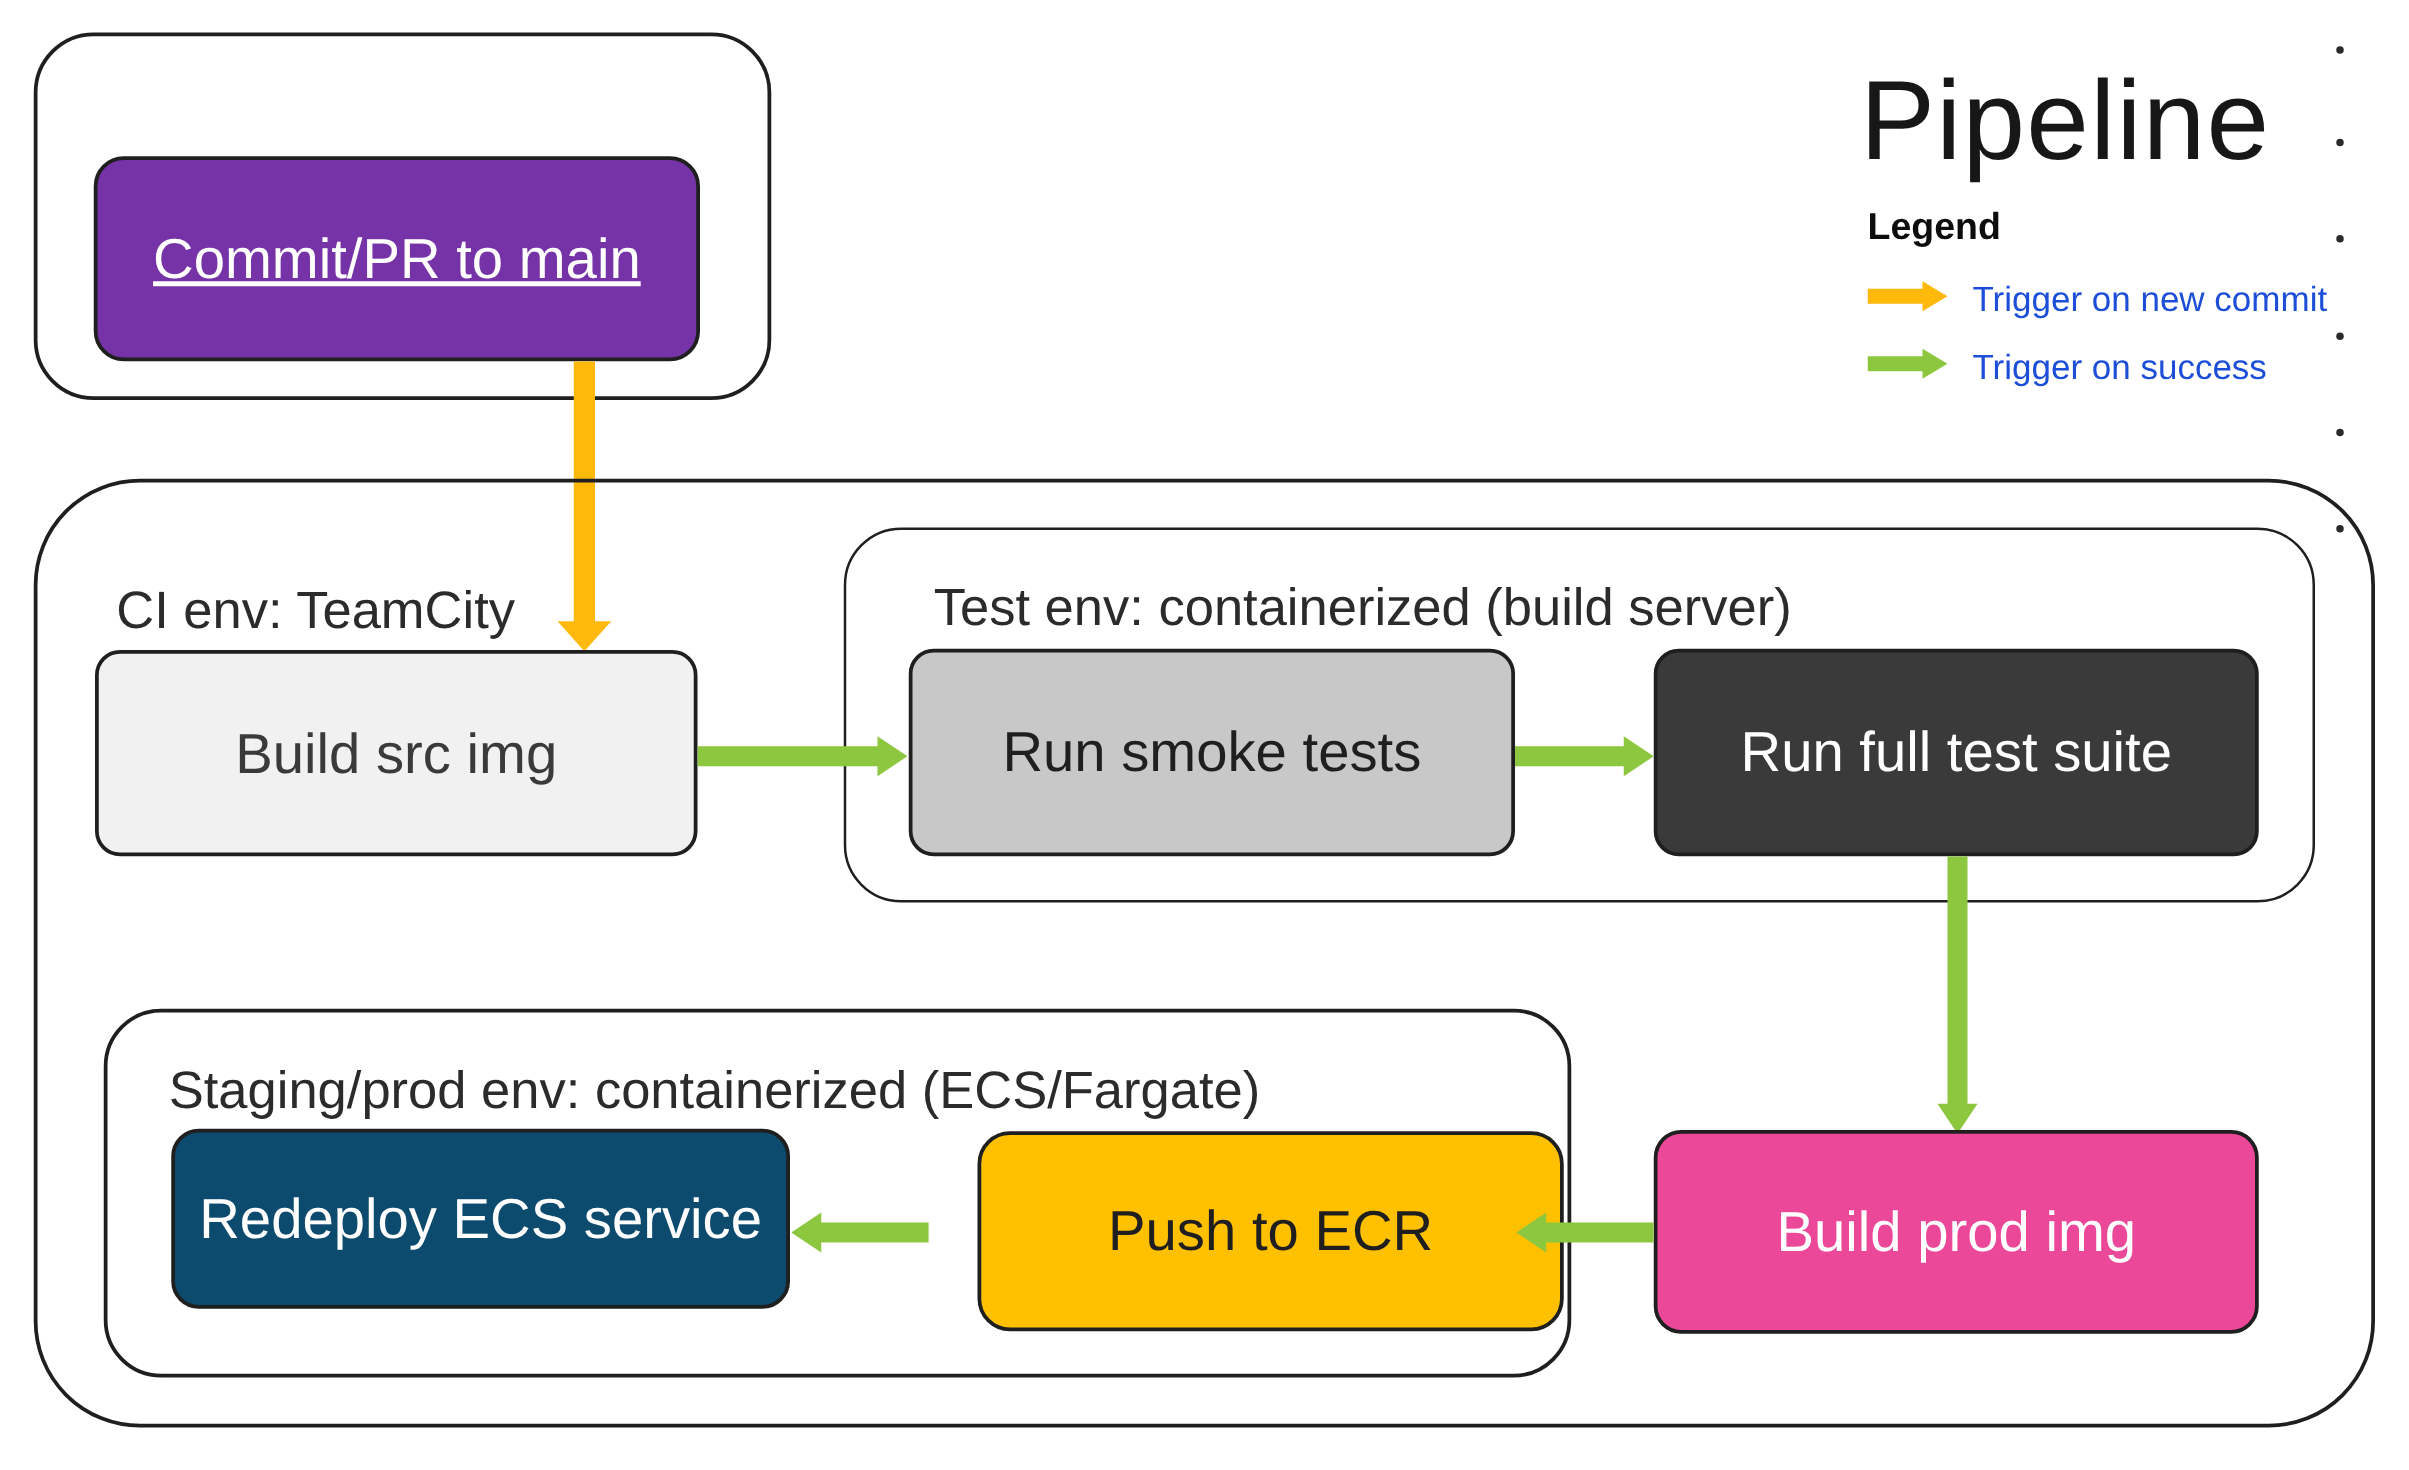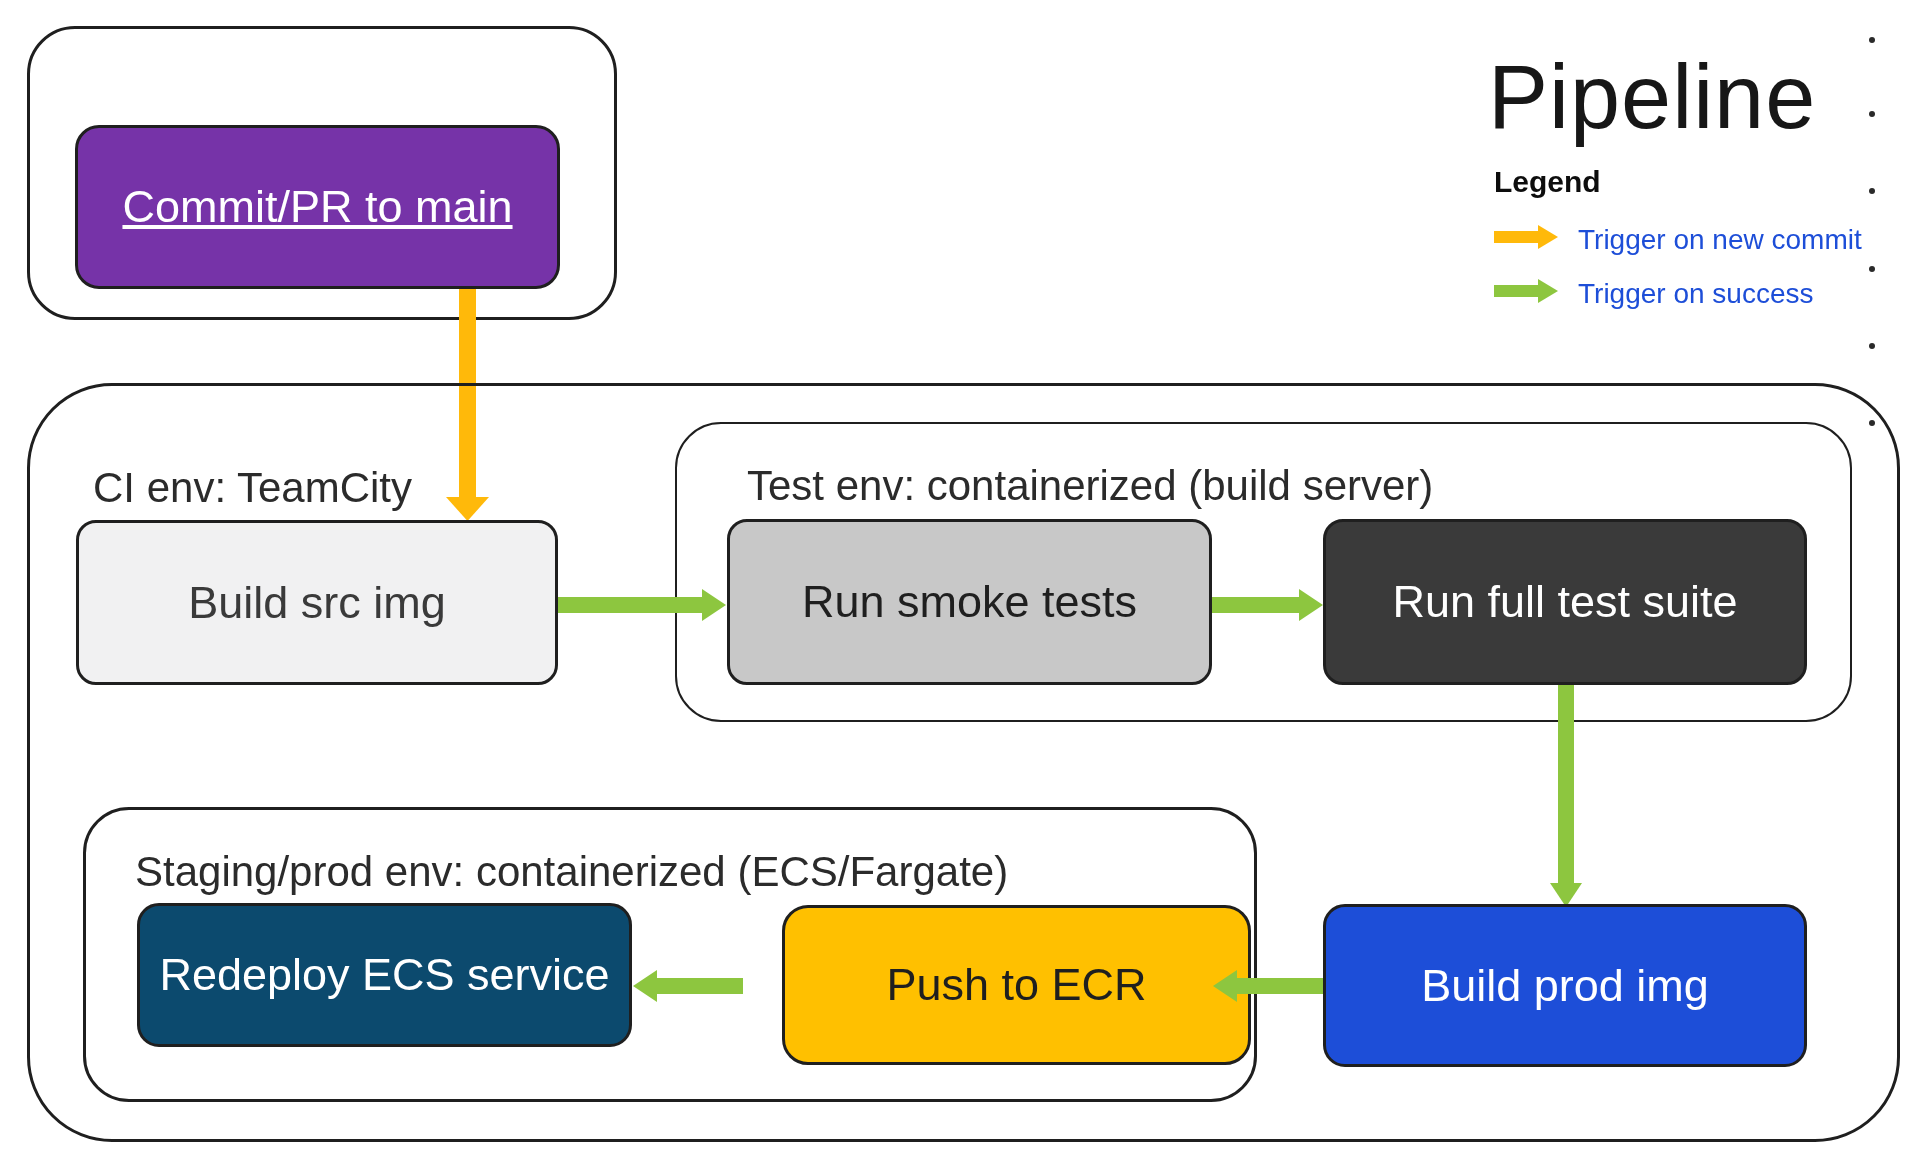--- a/index.html
+++ b/index.html
@@ -102,21 +102,21 @@
 
   <div class="container" style="left:83px; top:807px; width:1174px; height:295px; border-radius:46px;"></div>
   <div class="env-label" style="left:135px; top:848px;">Staging/prod env: containerized (ECS/Fargate)</div>
 
   <div class="node" style="left: 137px; top: 903px; width: 495px; height: 144px; border-radius: 22px; background: #0c4a6e; color: rgb(255, 255, 255);">
     <span>Redeploy ECS service</span>
   </div>
   <div class="node" style="left: 743px; top: 905px; width: 469px; height: 160px; border-radius: 26px; background: rgb(255, 192, 0); color: rgb(31, 31, 31); margin-left: 39px;">
     <span>Push to ECR</span>
   </div>
-  <div class="node" style="left: 1323px; top: 904px; width: 484px; height: 163px; border-radius: 22px; background: #1d4ed8; color: rgb(255, 255, 255);">
+  <div class="node" style="left: 1323px; top: 904px; width: 484px; height: 163px; border-radius: 22px; background: #ec4899; color: rgb(255, 255, 255);">
     <span>Build prod img</span>
   </div>
 
   <svg class="arrow" style="left:1213px; top:969px;" width="110" height="34">
     <rect x="22" y="9" width="88" height="16" fill="#8DC63F"></rect>
     <polygon points="24,1 0,17 24,33" fill="#8DC63F"></polygon>
   </svg>
 
   <svg class="arrow" style="left:633px; top:969px;" width="110" height="34">
     <rect x="22" y="9" width="88" height="16" fill="#8DC63F"></rect>

